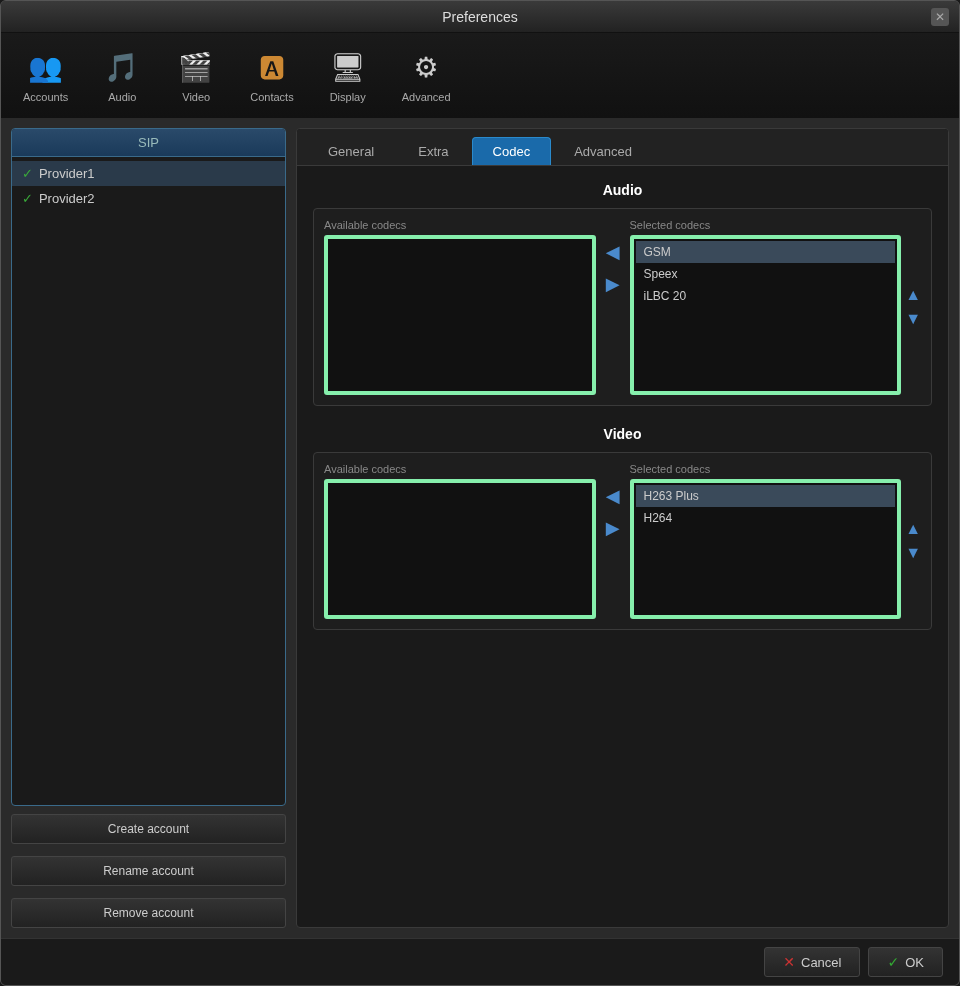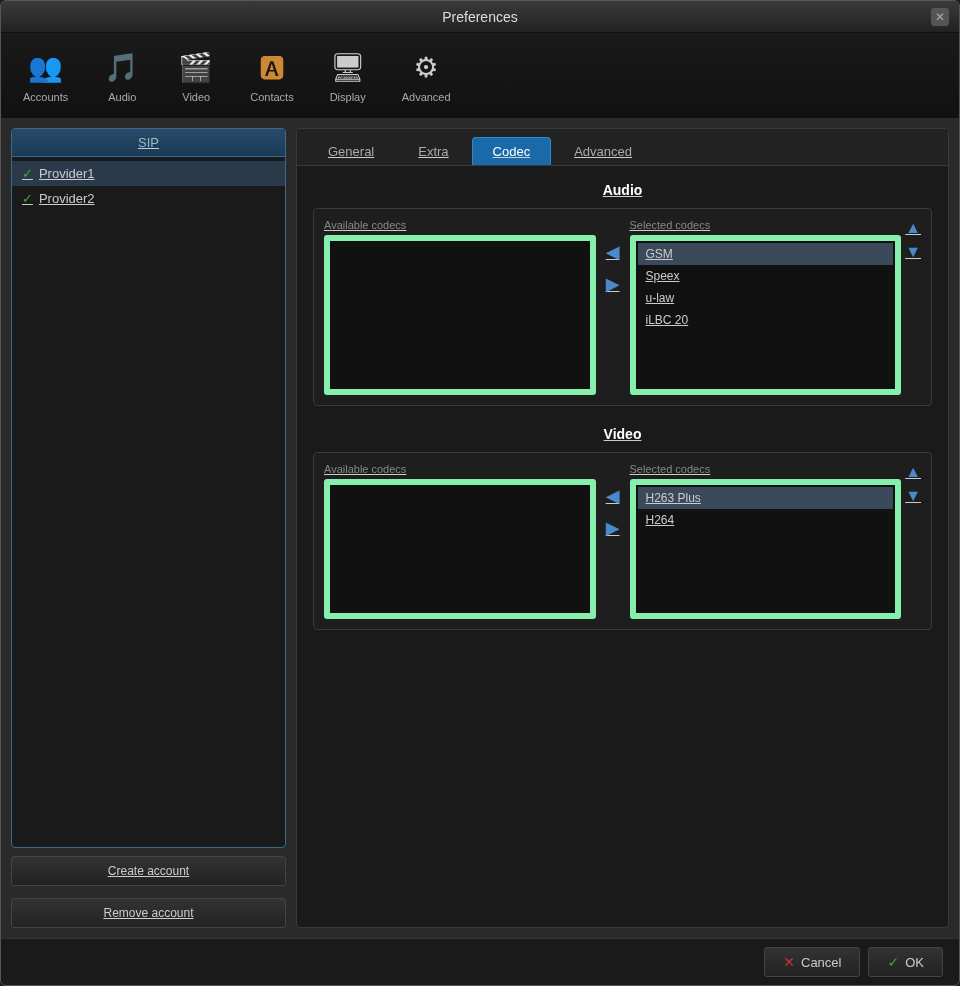--- a/index.html
+++ b/index.html
@@ -82,21 +82,20 @@
     .toolbar-item .label {
       font-size: 11px;
       color: #aaa;
     }
     .content {
       display: flex;
       flex: 1;
       overflow: hidden;
       padding: 10px;
       gap: 10px;
-      text-decoration: underline;
     }
     .sidebar {
       width: 275px;
       display: flex;
       flex-direction: column;
       gap: 8px;
     }
     .sidebar-panel {
       flex: 1;
       background: #1a1a1a;
@@ -206,21 +205,21 @@
     .codec-col {
       flex: 1;
     }
     .codec-col-label {
       font-size: 11px;
       color: #888;
       margin-bottom: 4px;
     }
     .codec-list-box {
       background: #111;
-      border: 6px solid #86efac;
+      border: 4px solid #86efac;
       border-radius: 3px;
       min-height: 130px;
       padding: 2px;
     }
     .codec-item {
       padding: 4px 8px;
       cursor: pointer;
       color: #ccc;
       font-size: 12px;
     }
@@ -281,21 +280,21 @@
     .cancel-btn .x-icon { color: #cc3333; font-size: 14px; }
     .ok-btn .check-icon { color: #33aa33; font-size: 14px; }
 
     
     .icon-accounts { font-size: 26px; }
     .icon-audio { font-size: 26px; color: #4a9acc; }
     .icon-contacts { font-size: 26px; color: #cc8833; }
 
     .codec-section-wrapper {
       display: flex;
-      align-items: flex-start;
+      align-items: center;
       gap: 4px;
     }
     .codec-main {
       flex: 1;
     }
     .codec-updown {
       display: flex;
       flex-direction: column;
       justify-content: center;
       gap: 6px;
@@ -351,20 +350,21 @@
             <span class="item-name">Provider1</span>
           </div>
           <div class="sidebar-list-item">
             <span class="check">✓</span>
             <span class="item-name">Provider2</span>
           </div>
         </div>
       </div>
       <div class="sidebar-buttons">
         <button class="sidebar-btn">Create account</button>
+        <button class="sidebar-btn">Rename account</button>
         <button class="sidebar-btn">Remove account</button>
       </div>
     </div>
 
     <div class="main-panel">
 
       <div class="tabs">
         <div class="tab">
           <span>General</span>
         </div>
@@ -396,21 +396,20 @@
                   <div class="codec-arrows">
                     <button class="arrow-btn">◀</button>
                     <button class="arrow-btn">▶</button>
                   </div>
 
                   <div class="codec-col">
                     <div class="codec-col-label">Selected codecs</div>
                     <div class="codec-list-box" style="min-height:160px;">
                       <div class="codec-item highlighted">GSM</div>
                       <div class="codec-item">Speex</div>
-                      <div class="codec-item">u-law</div>
                       <div class="codec-item">iLBC 20</div>
                     </div>
                   </div>
                 </div>
               </div>
 
               <div class="codec-updown">
                 <button class="up-down-btn">▲</button>
                 <button class="up-down-btn">▼</button>
               </div>

